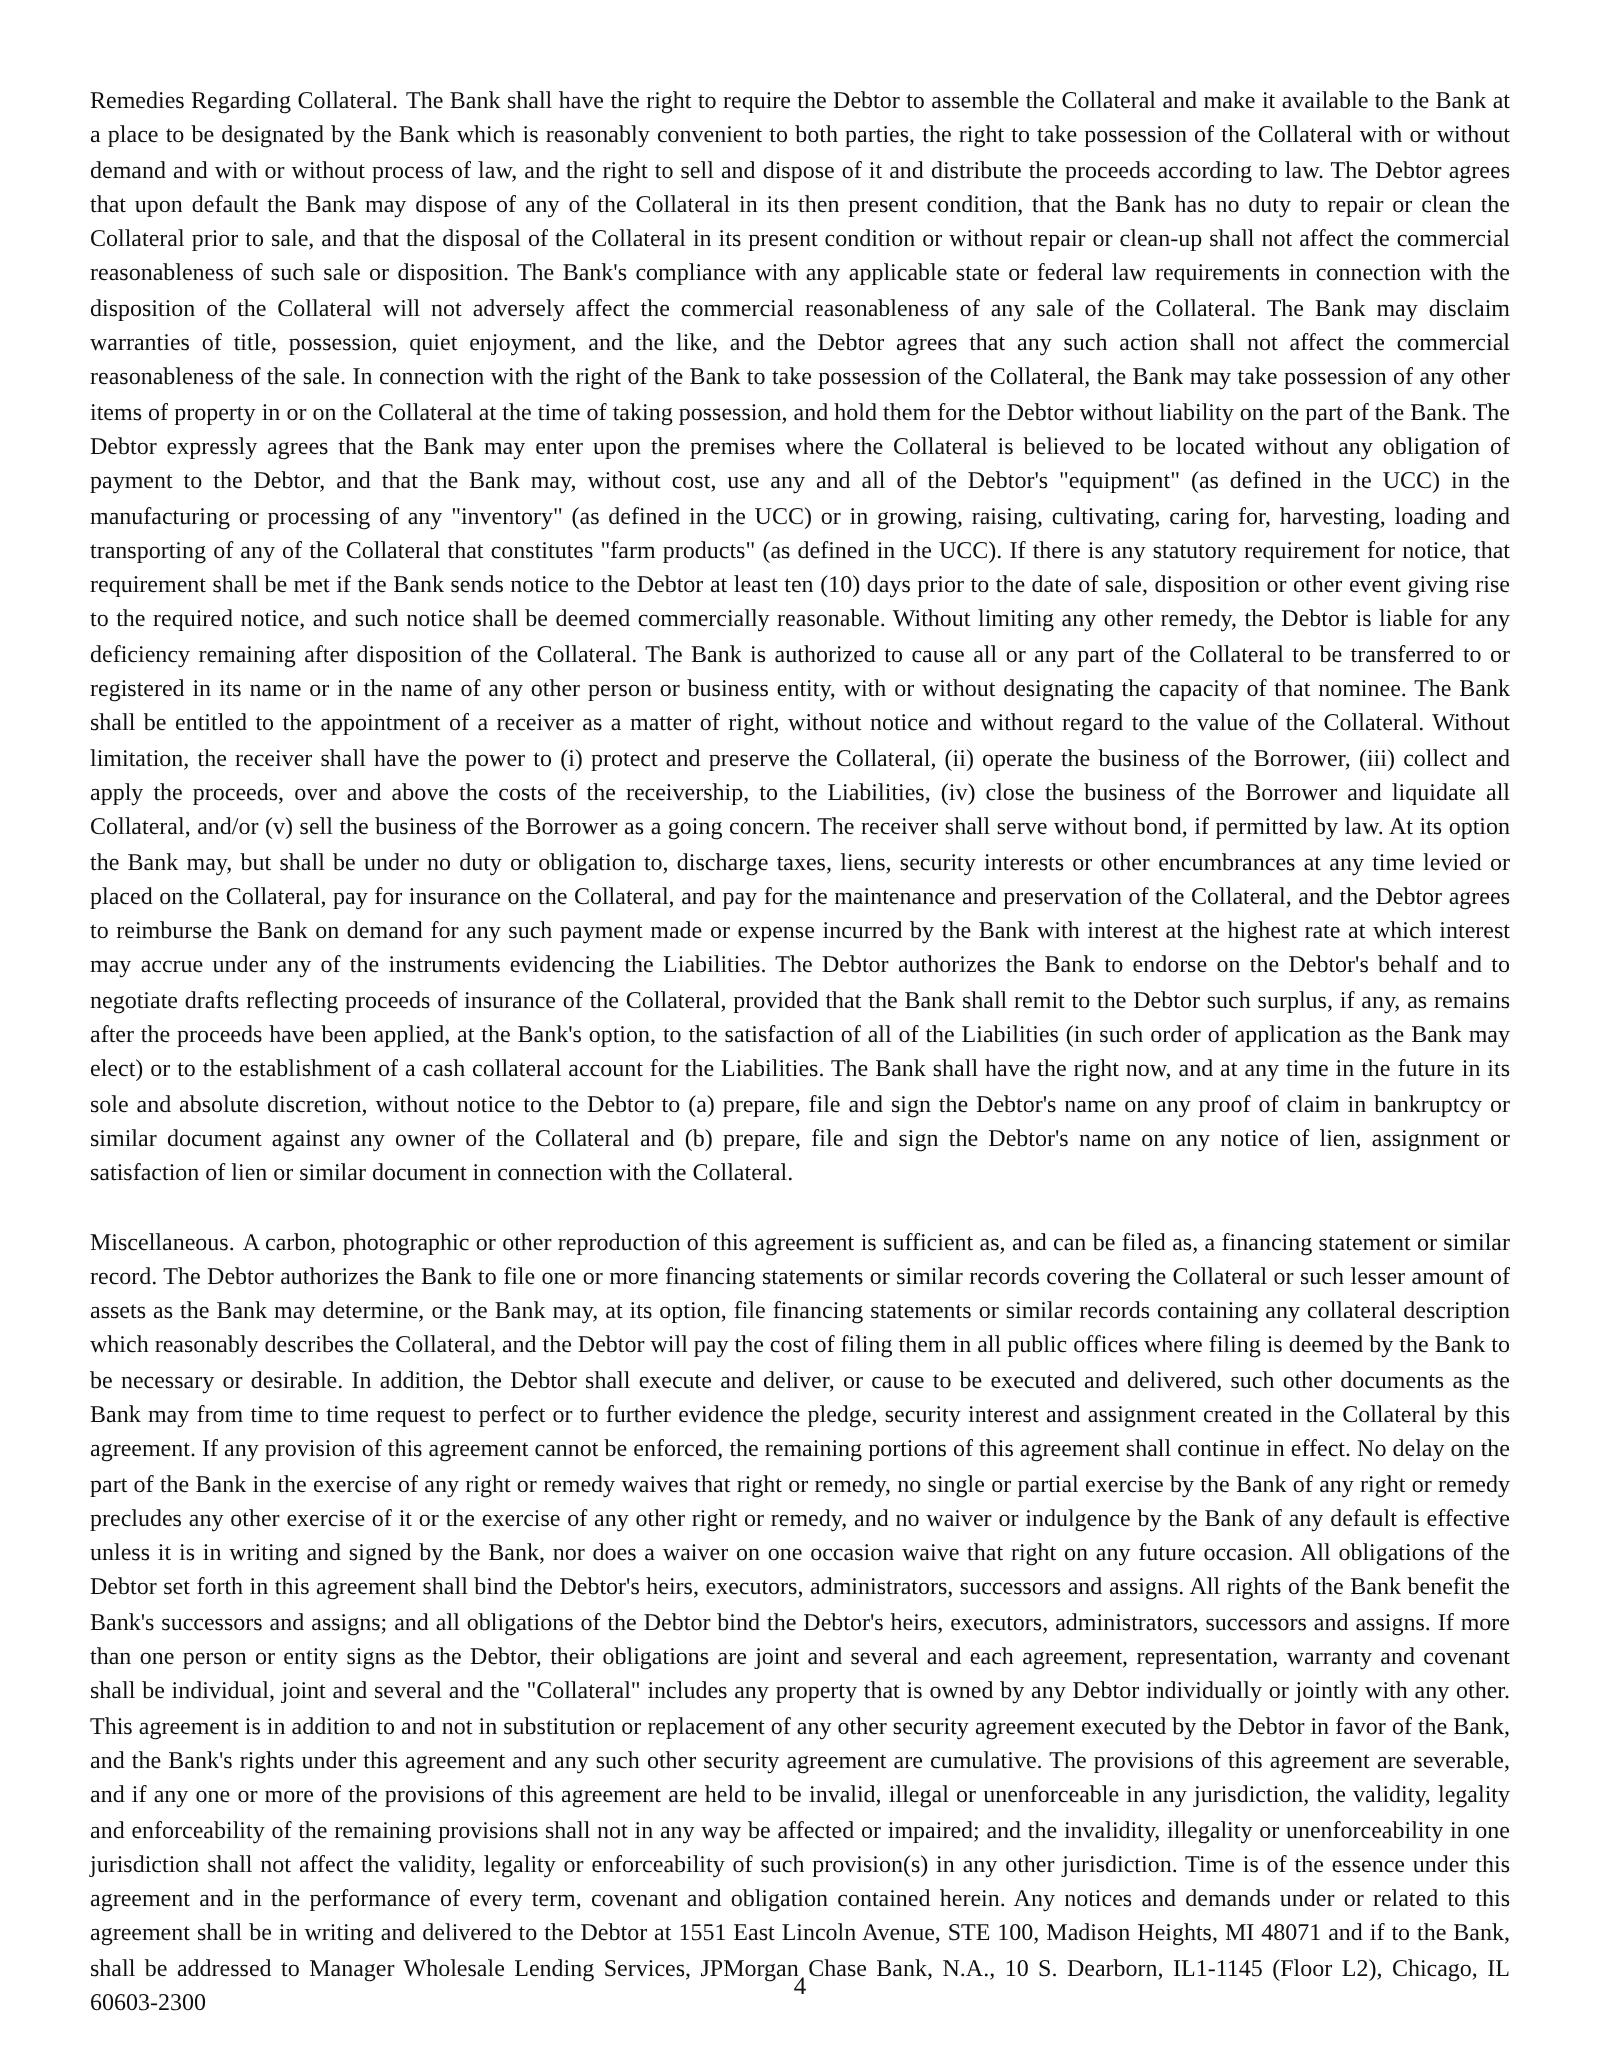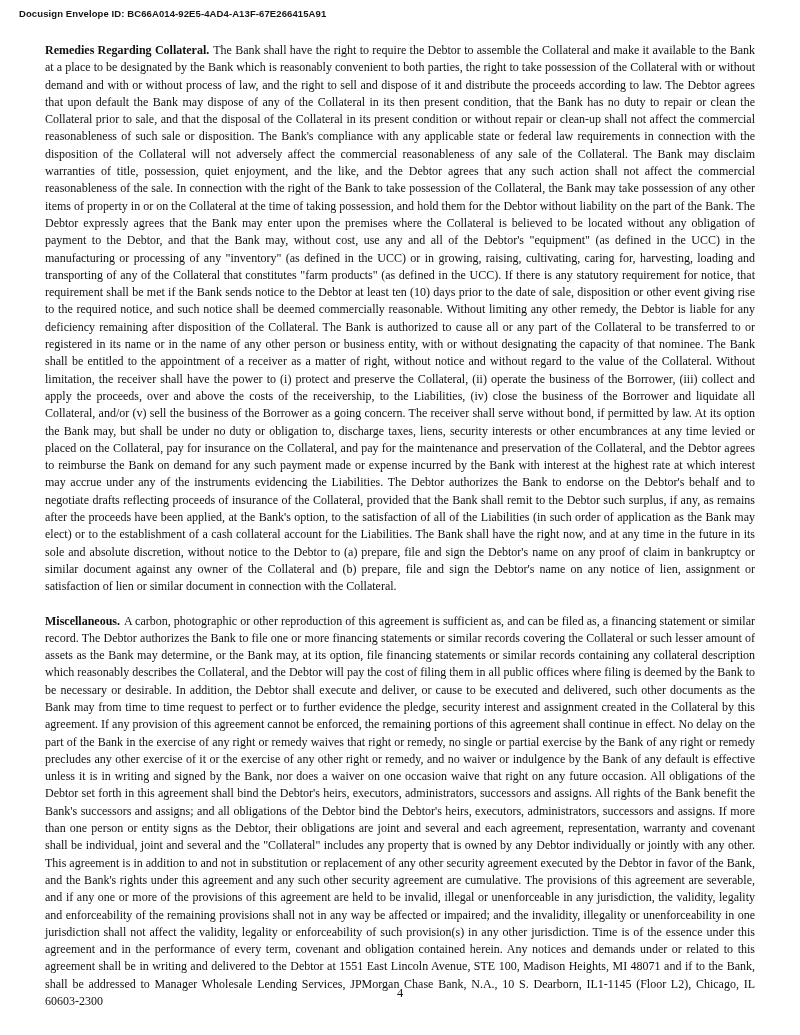--- a/index.html
+++ b/index.html
@@ -33,42 +33,41 @@
     width: 710px;
     font-family: "Liberation Serif", serif;
     font-size: 12px;
     line-height: 17.3px;
     text-align: justify;
   }
   .para {
     margin: 0 0 17px 0;
   }
   .run-in {
-    font-weight: 700;
+    font-weight: 400;
   }
   .run-in:not(:empty) {
     margin-right: 4px;
   }
   .page-number {
     position: absolute;
     left: 0;
     top: 986px;
     width: 100%;
     text-align: center;
     font-family: "Liberation Serif", serif;
     font-size: 12.5px;
     color: #101010;
   }
 </style>
 </head>
 <body>
 
 <div class="page">
 
-  <div class="envelope-id">Docusign Envelope ID: BC66A014-92E5-4AD4-A13F-67E266415A91</div>
 
   <div class="content">
 
 
     <p class="para"><span class="run-in">Remedies Regarding Collateral.</span><span>The Bank shall have the right to require the Debtor to assemble the Collateral and make it available to the Bank at a place to be designated by the Bank which is reasonably convenient to both parties, the right to take possession of the Collateral with or without demand and with or without process of law, and the right to sell and dispose of it and distribute the proceeds according to law. The Debtor agrees that upon default the Bank may dispose of any of the Collateral in its then present condition, that the Bank has no duty to repair or clean the Collateral prior to sale, and that the disposal of the Collateral in its present condition or without repair or clean-up shall not affect the commercial reasonableness of such sale or disposition. The Bank's compliance with any applicable state or federal law requirements in connection with the disposition of the Collateral will not adversely affect the commercial reasonableness of any sale of the Collateral. The Bank may disclaim warranties of title, possession, quiet enjoyment, and the like, and the Debtor agrees that any such action shall not affect the commercial reasonableness of the sale. In connection with the right of the Bank to take possession of the Collateral, the Bank may take possession of any other items of property in or on the Collateral at the time of taking possession, and hold them for the Debtor without liability on the part of the Bank. The Debtor expressly agrees that the Bank may enter upon the premises where the Collateral is believed to be located without any obligation of payment to the Debtor, and that the Bank may, without cost, use any and all of the Debtor's "equipment" (as defined in the UCC) in the manufacturing or processing of any "inventory" (as defined in the UCC) or in growing, raising, cultivating, caring for, harvesting, loading and transporting of any of the Collateral that constitutes "farm products" (as defined in the UCC). If there is any statutory requirement for notice, that requirement shall be met if the Bank sends notice to the Debtor at least ten (10) days prior to the date of sale, disposition or other event giving rise to the required notice, and such notice shall be deemed commercially reasonable. Without limiting any other remedy, the Debtor is liable for any deficiency remaining after disposition of the Collateral. The Bank is authorized to cause all or any part of the Collateral to be transferred to or registered in its name or in the name of any other person or business entity, with or without designating the capacity of that nominee. The Bank shall be entitled to the appointment of a receiver as a matter of right, without notice and without regard to the value of the Collateral. Without limitation, the receiver shall have the power to (i) protect and preserve the Collateral, (ii) operate the business of the Borrower, (iii) collect and apply the proceeds, over and above the costs of the receivership, to the Liabilities, (iv) close the business of the Borrower and liquidate all Collateral, and/or (v) sell the business of the Borrower as a going concern. The receiver shall serve without bond, if permitted by law. At its option the Bank may, but shall be under no duty or obligation to, discharge taxes, liens, security interests or other encumbrances at any time levied or placed on the Collateral, pay for insurance on the Collateral, and pay for the maintenance and preservation of the Collateral, and the Debtor agrees to reimburse the Bank on demand for any such payment made or expense incurred by the Bank with interest at the highest rate at which interest may accrue under any of the instruments evidencing the Liabilities. The Debtor authorizes the Bank to endorse on the Debtor's behalf and to negotiate drafts reflecting proceeds of insurance of the Collateral, provided that the Bank shall remit to the Debtor such surplus, if any, as remains after the proceeds have been applied, at the Bank's option, to the satisfaction of all of the Liabilities (in such order of application as the Bank may elect) or to the establishment of a cash collateral account for the Liabilities. The Bank shall have the right now, and at any time in the future in its sole and absolute discretion, without notice to the Debtor to (a) prepare, file and sign the Debtor's name on any proof of claim in bankruptcy or similar document against any owner of the Collateral and (b) prepare, file and sign the Debtor's name on any notice of lien, assignment or satisfaction of lien or similar document in connection with the Collateral.</span></p>
 
     <p class="para"><span class="run-in">Miscellaneous.</span><span>A carbon, photographic or other reproduction of this agreement is sufficient as, and can be filed as, a financing statement or similar record. The Debtor authorizes the Bank to file one or more financing statements or similar records covering the Collateral or such lesser amount of assets as the Bank may determine, or the Bank may, at its option, file financing statements or similar records containing any collateral description which reasonably describes the Collateral, and the Debtor will pay the cost of filing them in all public offices where filing is deemed by the Bank to be necessary or desirable. In addition, the Debtor shall execute and deliver, or cause to be executed and delivered, such other documents as the Bank may from time to time request to perfect or to further evidence the pledge, security interest and assignment created in the Collateral by this agreement. If any provision of this agreement cannot be enforced, the remaining portions of this agreement shall continue in effect. No delay on the part of the Bank in the exercise of any right or remedy waives that right or remedy, no single or partial exercise by the Bank of any right or remedy precludes any other exercise of it or the exercise of any other right or remedy, and no waiver or indulgence by the Bank of any default is effective unless it is in writing and signed by the Bank, nor does a waiver on one occasion waive that right on any future occasion. All obligations of the Debtor set forth in this agreement shall bind the Debtor's heirs, executors, administrators, successors and assigns. All rights of the Bank benefit the Bank's successors and assigns; and all obligations of the Debtor bind the Debtor's heirs, executors, administrators, successors and assigns. If more than one person or entity signs as the Debtor, their obligations are joint and several and each agreement, representation, warranty and covenant shall be individual, joint and several and the "Collateral" includes any property that is owned by any Debtor individually or jointly with any other. This agreement is in addition to and not in substitution or replacement of any other security agreement executed by the Debtor in favor of the Bank, and the Bank's rights under this agreement and any such other security agreement are cumulative. The provisions of this agreement are severable, and if any one or more of the provisions of this agreement are held to be invalid, illegal or unenforceable in any jurisdiction, the validity, legality and enforceability of the remaining provisions shall not in any way be affected or impaired; and the invalidity, illegality or unenforceability in one jurisdiction shall not affect the validity, legality or enforceability of such provision(s) in any other jurisdiction. Time is of the essence under this agreement and in the performance of every term, covenant and obligation contained herein. Any notices and demands under or related to this agreement shall be in writing and delivered to the Debtor at 1551 East Lincoln Avenue, STE 100, Madison Heights, MI 48071 and if to the Bank, shall be addressed to Manager Wholesale Lending Services, JPMorgan Chase Bank, N.A., 10 S. Dearborn, IL1-1145 (Floor L2), Chicago, IL 60603-2300</span></p>
 
   </div>
 

